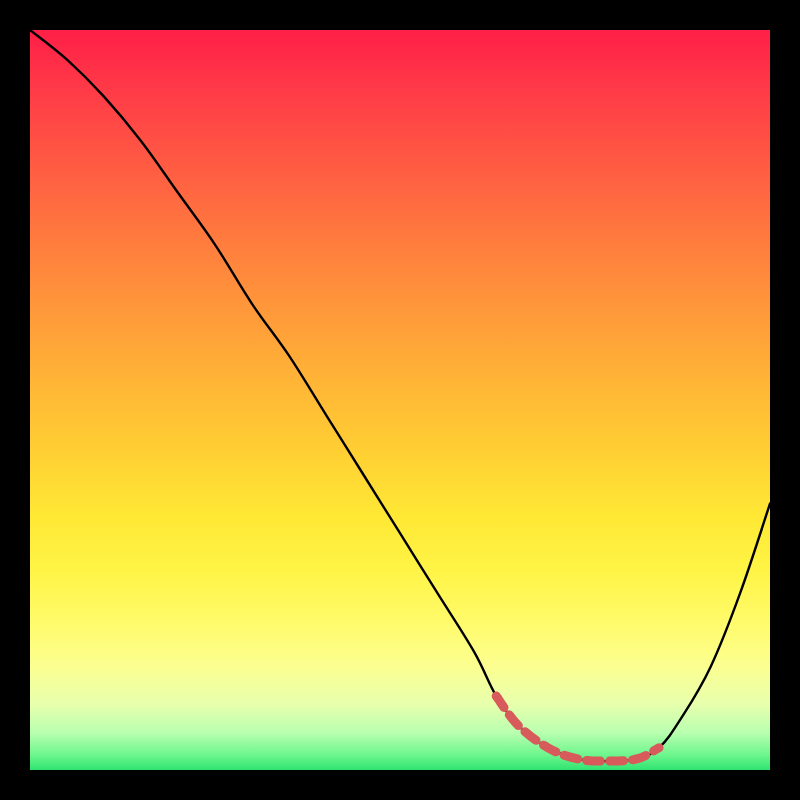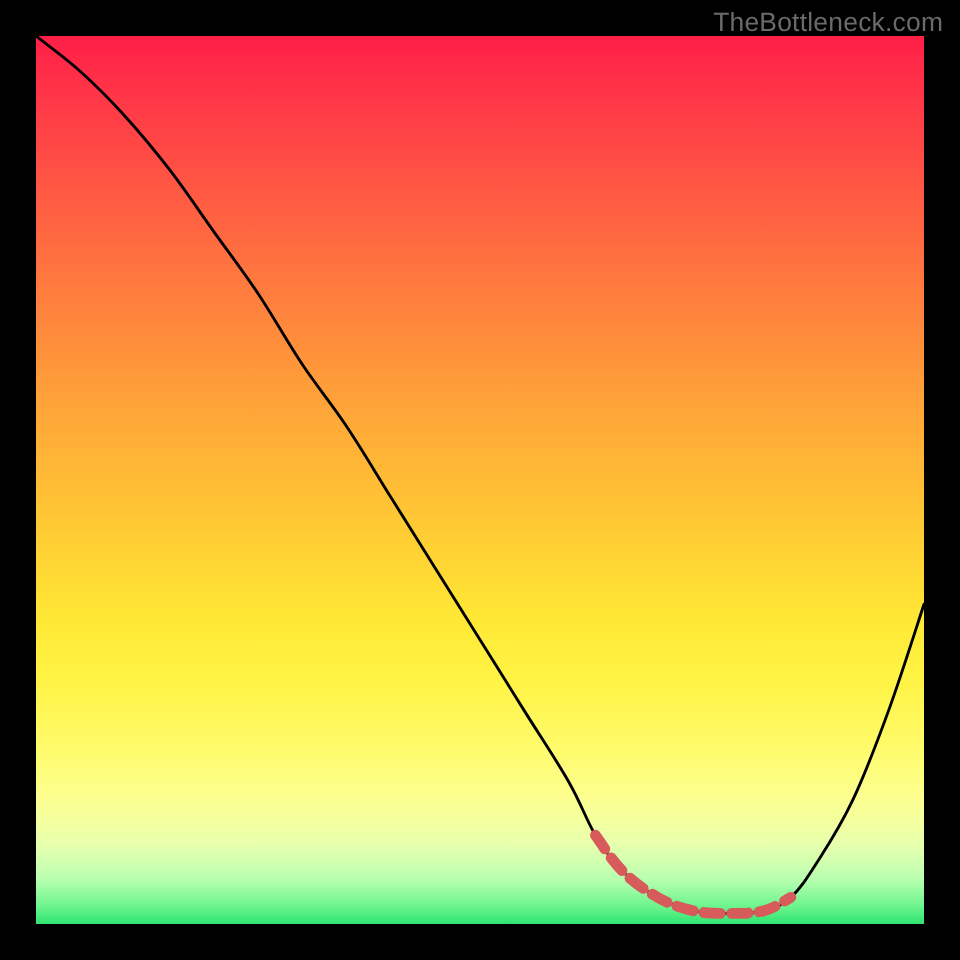--- a/index.html
+++ b/index.html
@@ -59,21 +59,20 @@
   }
   svg.curve {
     position: absolute;
     inset: 0;
   }
 </style>
 </head>
 <body>
 
 <div class="stage">
-  <div class="watermark">TheBottleneck.com</div>
 
   <div class="plot">
     <div class="gradient"></div>
     <svg class="curve" viewBox="0 0 740 740" preserveAspectRatio="none">
       <path id="main-path" fill="none" stroke="#000" stroke-width="2.4" stroke-linejoin="round" stroke-linecap="round" d="M 0.00 0.00 C 6.66 5.33, 23.68 17.61, 37.00 29.60 C 50.32 41.59, 60.68 51.95, 74.00 66.60 C 87.32 81.25, 97.68 93.68, 111.00 111.00 C 124.32 128.32, 134.68 144.15, 148.00 162.80 C 161.32 181.45, 171.68 194.62, 185.00 214.60 C 198.32 234.58, 208.68 253.82, 222.00 273.80 C 235.32 293.78, 245.68 305.62, 259.00 325.60 C 272.32 345.58, 282.68 363.49, 296.00 384.80 C 309.32 406.11, 319.68 422.69, 333.00 444.00 C 346.32 465.31, 356.68 481.89, 370.00 503.20 C 383.32 524.51, 393.68 541.09, 407.00 562.40 C 420.32 583.71, 433.34 602.95, 444.00 621.60 C 454.66 640.25, 458.21 652.68, 466.20 666.00 C 474.19 679.32, 479.08 686.28, 488.40 695.60 C 497.72 704.92, 507.34 711.81, 518.00 717.80 C 528.66 723.79, 536.94 726.50, 547.60 728.90 C 558.26 731.30, 566.54 731.12, 577.20 731.12 C 587.86 731.12, 597.48 731.30, 606.80 728.90 C 616.12 726.50, 621.01 725.13, 629.00 717.80 C 636.99 710.47, 641.88 702.85, 651.20 688.20 C 660.52 673.55, 670.14 659.04, 680.80 636.40 C 691.46 613.76, 699.74 591.70, 710.40 562.40 C 721.06 533.10, 734.67 489.58, 740.00 473.60"></path>
       <path id="hl-path" fill="none" stroke="#d85b5b" stroke-width="9" stroke-linecap="round" stroke-linejoin="round" stroke-dasharray="14 9" d="M 466.20 666.00 C 470.20 671.33, 479.08 686.28, 488.40 695.60 C 497.72 704.92, 507.34 711.81, 518.00 717.80 C 528.66 723.79, 536.94 726.50, 547.60 728.90 C 558.26 731.30, 566.54 731.12, 577.20 731.12 C 587.86 731.12, 597.48 731.30, 606.80 728.90 C 616.12 726.50, 625.00 719.80, 629.00 717.80"></path>
     </svg>
   </div>
 </div>
 

